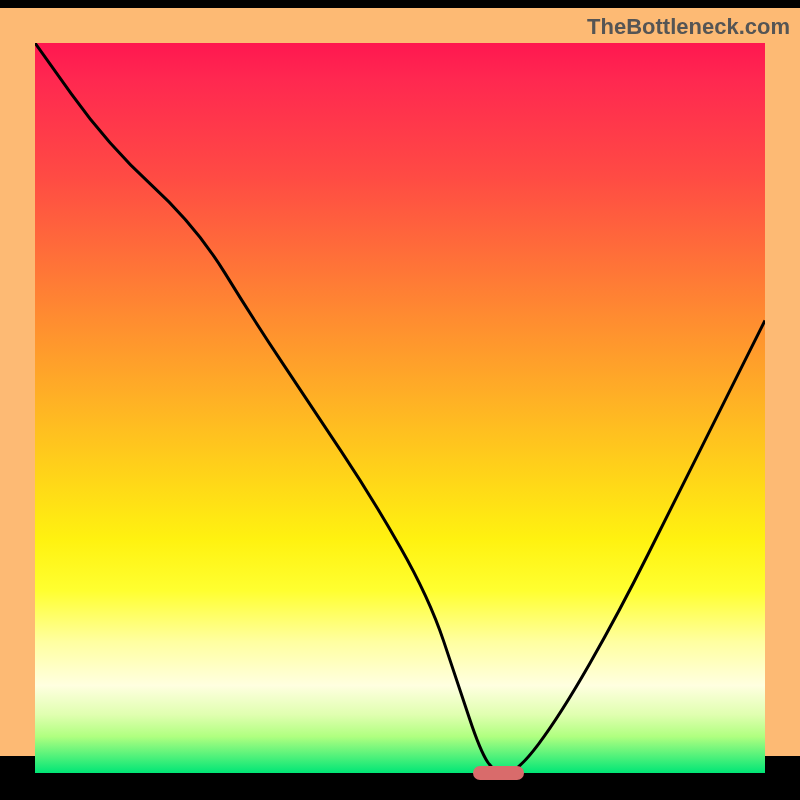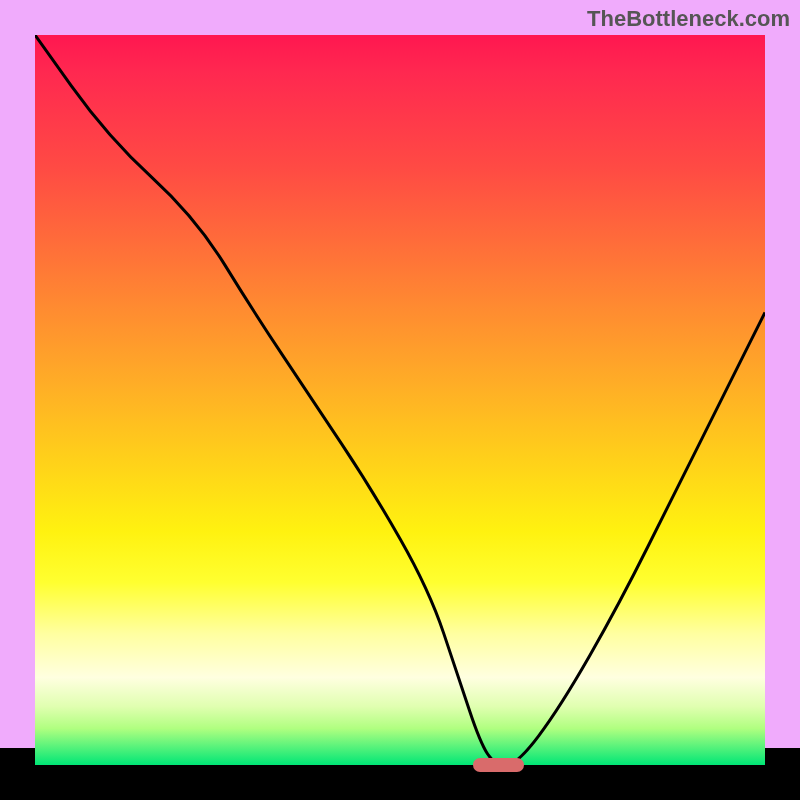--- a/index.html
+++ b/index.html
@@ -8,21 +8,22 @@
     width: 800px;
     height: 800px;
     background: #000;
     font-family: Arial, sans-serif;
     position: relative;
   }
   .container {
     width: 800px;
     height: 748px;
     position: relative;
-    background: #f0abfc;
+    background: #fdba74;
+    margin-top: 8px;
   }
   .watermark {
     position: absolute;
     top: 6px;
     right: 10px;
     color: #555;
     font-size: 22px;
     font-weight: bold;
     z-index: 10;
   }

